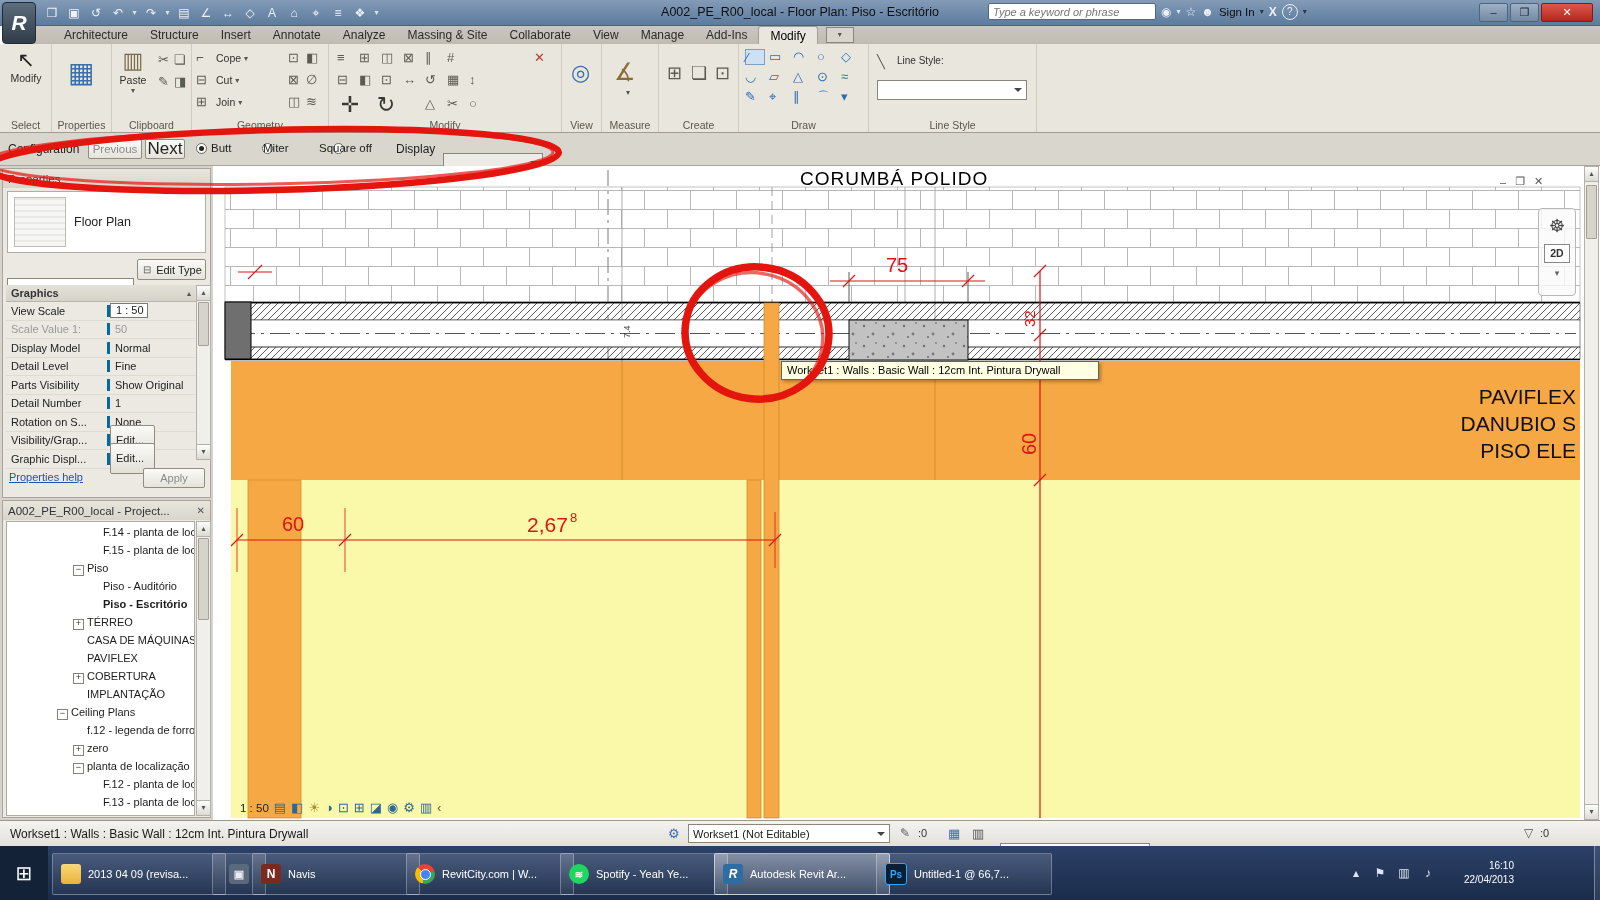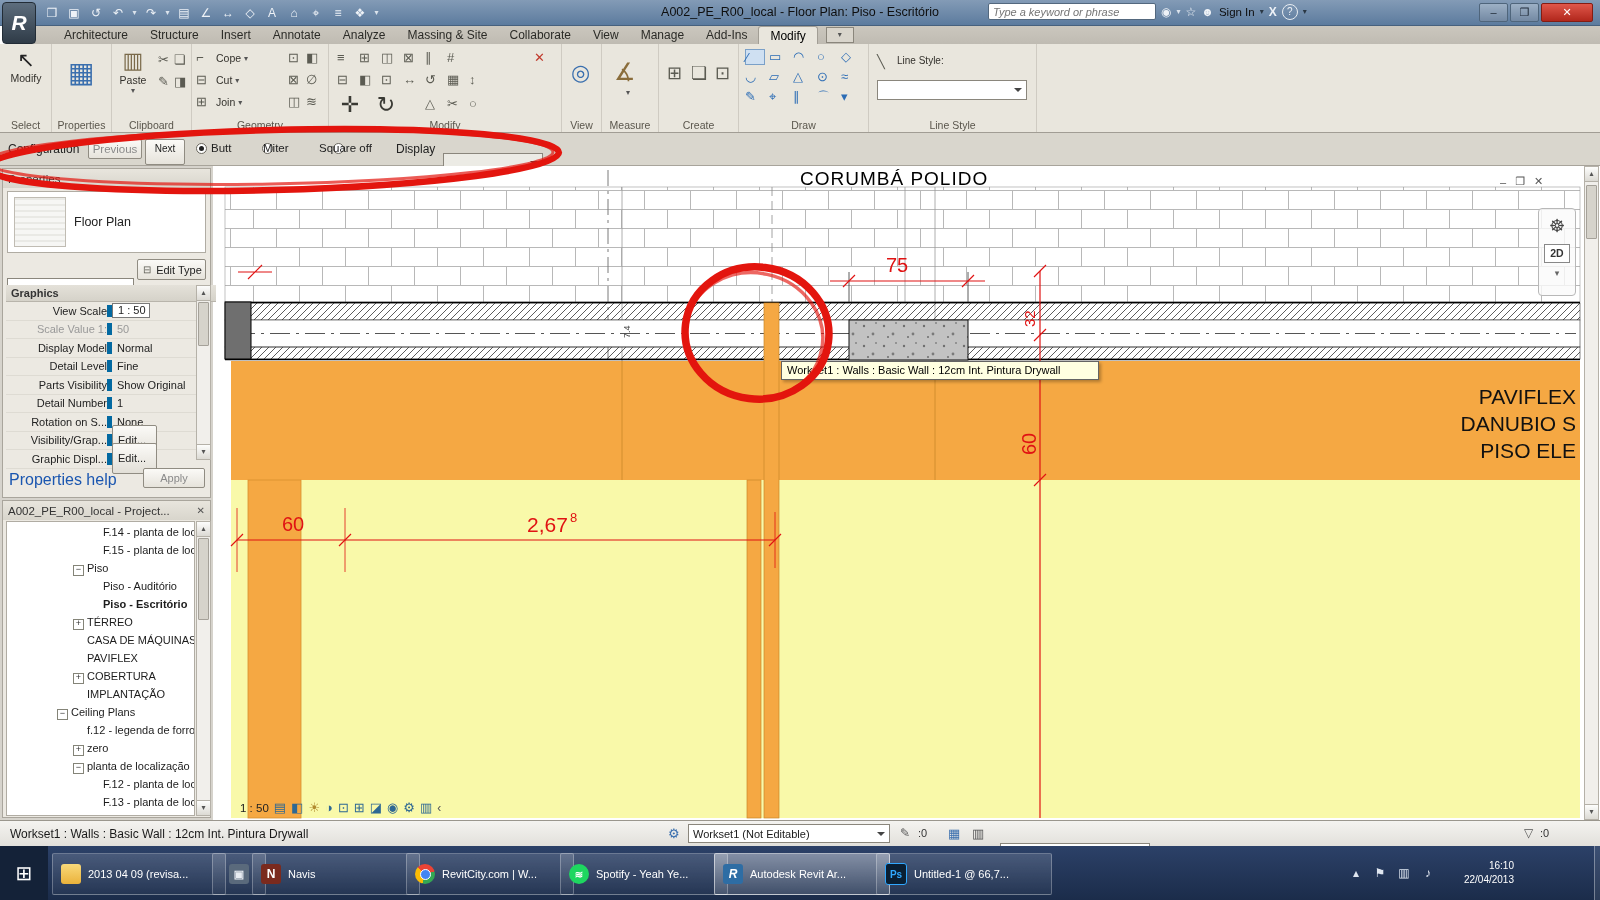--- a/index.html
+++ b/index.html
@@ -39,21 +39,21 @@
   #optionsbar{left:0;top:133px;width:1600px;height:33px;background:#d9d6cd;border-bottom:1px solid #a8a49b;font-size:12px;color:#222;}
   .radio{width:11px;height:11px;border-radius:50%;border:1px solid #6a675e;background:#fff;display:inline-block;position:relative;box-sizing:border-box;}
   .radio.sel::after{content:"";position:absolute;left:2px;top:2px;width:5px;height:5px;border-radius:50%;background:#222;}
   
   #wsbg{left:0;top:166px;width:213px;height:654px;background:#d6d3cc;}
   #canvas{left:213px;top:166px;width:1371px;height:654px;background:#fff;}
   
   .palette{left:2px;width:209px;background:#ece9e2;border:1px solid #a9a59c;}
   .pal-head{height:19px;background:linear-gradient(#e8e5dd,#d8d5cc);font-size:11.5px;color:#333;display:flex;align-items:center;padding:0 5px;}
   .prow{display:flex;height:17.5px;border-bottom:1px solid #dedbd3;font-size:11px;align-items:center;color:#222;}
-  .prow .k{width:96px;padding-left:5px;border-right:5px solid #0369a1;overflow:hidden;white-space:nowrap;text-align:right;}
+  .prow .k{width:96px;padding-left:5px;border-right:3px solid #0369a1;overflow:hidden;white-space:nowrap;}
   .prow .v{padding-left:5px;overflow:hidden;white-space:nowrap;}
   .vedit{background:#fff;border:1px solid #7a7a7a;padding:0 3px;line-height:13px;}
   .vbtn{background:linear-gradient(#fbfaf7,#e2dfd7);border:1px solid #908c82;border-radius:2px;padding:8px 10px;line-height:13px;}
   .sbv{position:absolute;width:15px;background:#f1efeb;border:1px solid #b5b1a8;}
   .sb-btn{height:14px;text-align:center;font-size:8px;line-height:13px;color:#555;background:linear-gradient(#fdfdfc,#dcdad4);border-bottom:1px solid #b5b1a8;}
   .sb-btn.bottom{position:absolute;bottom:0;left:0;right:0;border-top:1px solid #b5b1a8;border-bottom:none;}
   .sb-thumb{position:absolute;left:1px;right:1px;background:#d6d3cb;border:1px solid #a5a199;border-radius:1px;}
   .trow{position:absolute;height:17px;font-size:11px;color:#1c1c1c;white-space:nowrap;}
   .exp{position:absolute;top:3px;width:9px;height:9px;border:1px solid #848478;background:#fff;font-size:9px;line-height:7px;text-align:center;color:#333;}
   
@@ -244,21 +244,21 @@
       <span class="abs gi" style="left:8px;top:10px;">╲</span>
       <span class="abs" style="left:28px;top:11px;font-size:10px;color:#33312c;">Line Style:</span>
       <div class="abs combo" style="left:8px;top:36px;width:150px;height:20px;"></div>
       <div class="pnl-label">Line Style</div>
     </div>
   </div>
 
   <div id="optionsbar" class="abs">
     <span class="abs" style="left:8px;top:9px;">Configuration</span>
     <span class="abs btn3d" style="left:88px;top:6px;width:54px;height:20px;line-height:18px;font-size:11.5px;color:#8a8a8a;">Previous</span>
-    <span class="abs btn3d" style="left:145px;top:6px;width:40px;height:26px;line-height:18px;font-size:10px;color:#222;">Next</span>
+    <span class="abs btn3d" style="left:145px;top:6px;width:40px;height:20px;line-height:18px;font-size:17px;color:#222;">Next</span>
     <span class="abs radio sel" style="left:196px;top:10px;"></span>
     <span class="abs" style="left:211px;top:9px;font-size:11.5px;">Butt</span>
     <span class="abs radio" style="left:248px;top:10px;"></span>
     <span class="abs" style="left:263px;top:9px;font-size:11.5px;">Miter</span>
     <span class="abs radio" style="left:304px;top:10px;"></span>
     <span class="abs" style="left:319px;top:9px;font-size:11.5px;">Square off</span>
     <span class="abs" style="left:396px;top:9px;">Display</span>
     <div class="abs combo dis" style="left:443px;top:6px;width:100px;height:20px;"></div>
   </div>
 
@@ -376,21 +376,21 @@
     <div class="pal-head">Properties</div>
     <div class="abs" style="left:4px;top:22px;width:199px;height:62px;background:#fff;border:1px solid #b0aca3;">
       <div class="abs" style="left:6px;top:5px;width:52px;height:50px;border:1px solid #c0bcb3;background:repeating-linear-gradient(0deg,#f6f6f4 0 4px,#e9e9e5 4px 6px);"></div>
       <span class="abs" style="left:66px;top:23px;font-size:12.5px;color:#222;">Floor Plan</span>
     </div>
     <div class="abs combo" style="left:4px;top:90px;width:127px;height:21px;">Floor Plan: Piso - Es</div>
     <div class="abs btn3d flex" style="left:134px;top:90px;width:69px;height:21px;justify-content:center;gap:3px;font-size:11px;color:#222;">
       <span class="gi" style="width:12px;font-size:10px;">⊟</span>
       <span>Edit Type</span>
     </div>
-    <div class="abs" style="left:3px;top:116px;width:210px;height:17px;background:linear-gradient(#e4e1d9,#d5d2c9);border-bottom:1px solid #b8b4ab;font-size:11px;font-weight:bold;color:#333;display:flex;align-items:center;padding:0 5px;justify-content:space-between;">
+    <div class="abs" style="left:3px;top:116px;width:190px;height:17px;background:linear-gradient(#e4e1d9,#d5d2c9);border-bottom:1px solid #b8b4ab;font-size:11px;font-weight:bold;color:#333;display:flex;align-items:center;padding:0 5px;justify-content:space-between;">
       <span>Graphics</span>
       <span style="font-weight:normal;font-size:8px;color:#555;">▴</span>
     </div>
     <div class="abs" style="left:3px;top:133px;width:190px;">
       <div class="prow">
           <span class="k">View Scale</span>
           <span class="v vedit">1 : 50</span>
         </div>
       <div class="prow">
           <span class="k" style="color:#999;">Scale Value 1:</span>
@@ -423,21 +423,21 @@
       <div class="prow">
           <span class="k">Graphic Displ...</span>
           <span class="v vbtn">Edit...</span>
         </div>
     </div>
     <div class="abs sbv" style="left:193px;top:116px;height:175px;">
       <div class="sb-btn">▴</div>
       <div class="sb-thumb" style="top:16px;height:42px;"></div>
       <div class="sb-btn bottom">▾</div>
     </div>
-    <span class="abs" style="left:6px;top:302px;font-size:16px;color:#1a56b0;">Properties help</span>
+    <span class="abs" style="left:6px;top:302px;font-size:11px;color:#1a56b0;text-decoration:underline;">Properties help</span>
     <span class="abs btn3d" style="left:140px;top:299px;width:62px;height:20px;line-height:18px;font-size:11px;color:#8a8a8a;">Apply</span>
   </div>
 
   <div class="abs palette" style="top:500px;height:318px;">
     <div class="pal-head" style="justify-content:space-between;">
       <span>A002_PE_R00_local - Project...</span>
       <span style="font-size:10px;color:#555;">✕</span>
     </div>
     <div class="abs" style="left:3px;top:20px;width:189px;height:295px;background:#fff;border:1px solid #b0aca3;overflow:hidden;">
       <div class="trow" style="left:96px;top:4px;">F.14 - planta de localiza</div>

